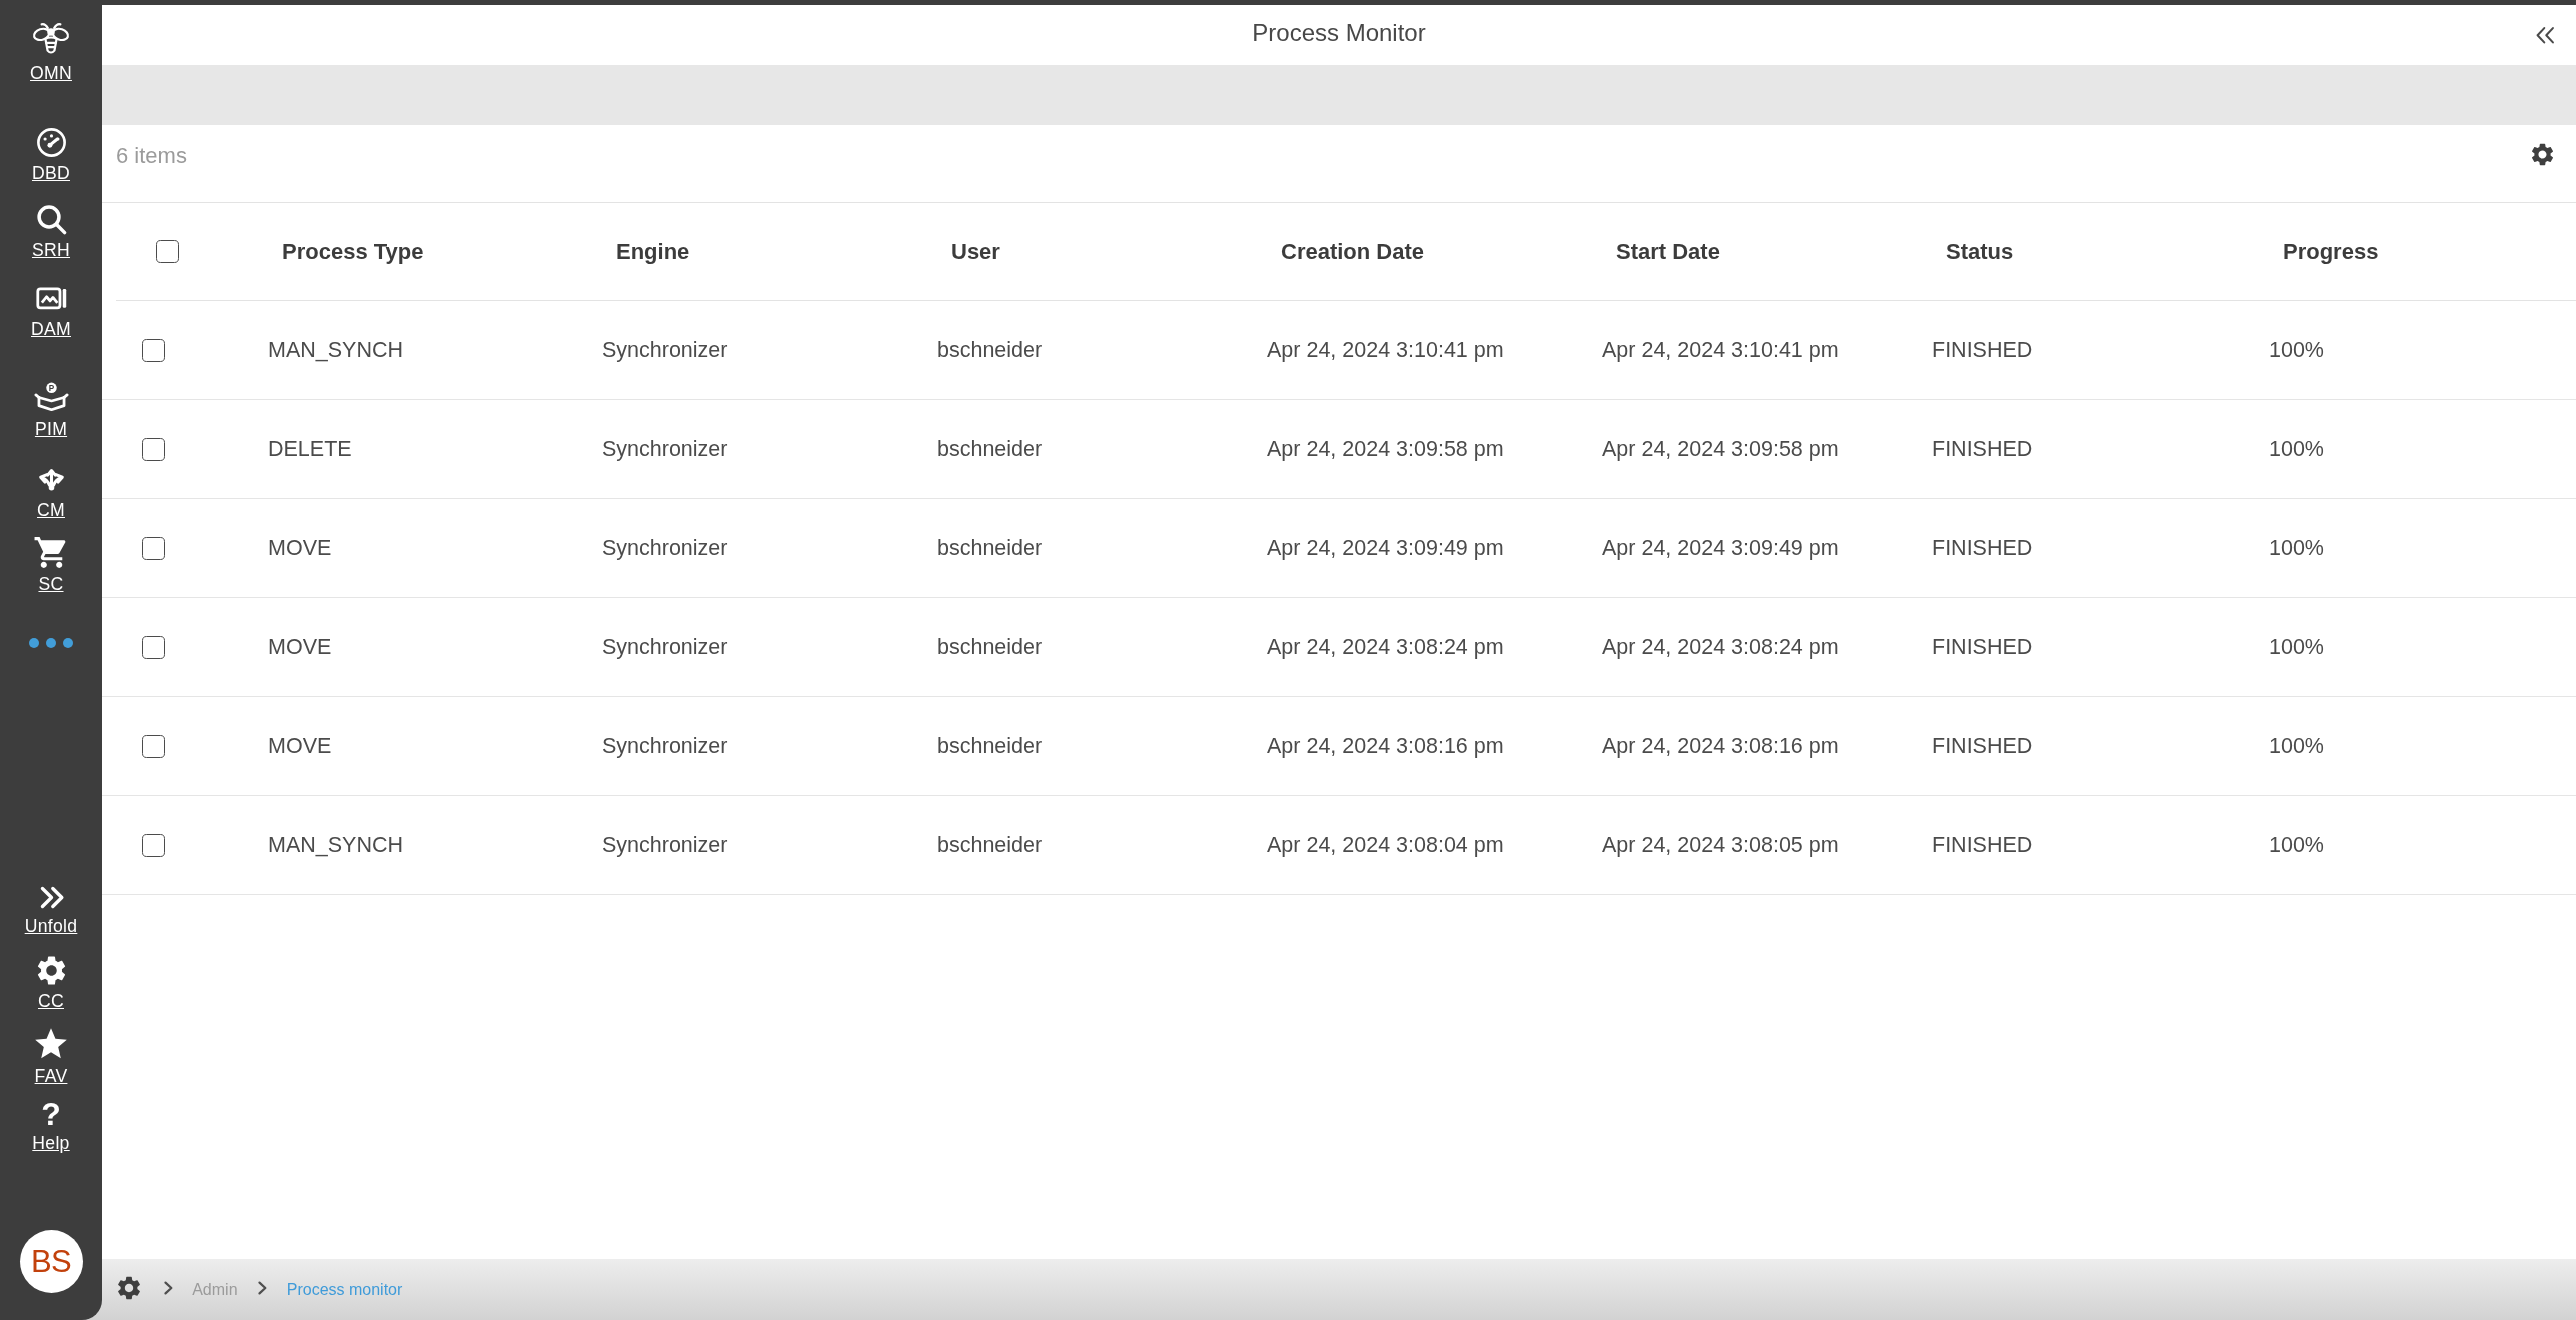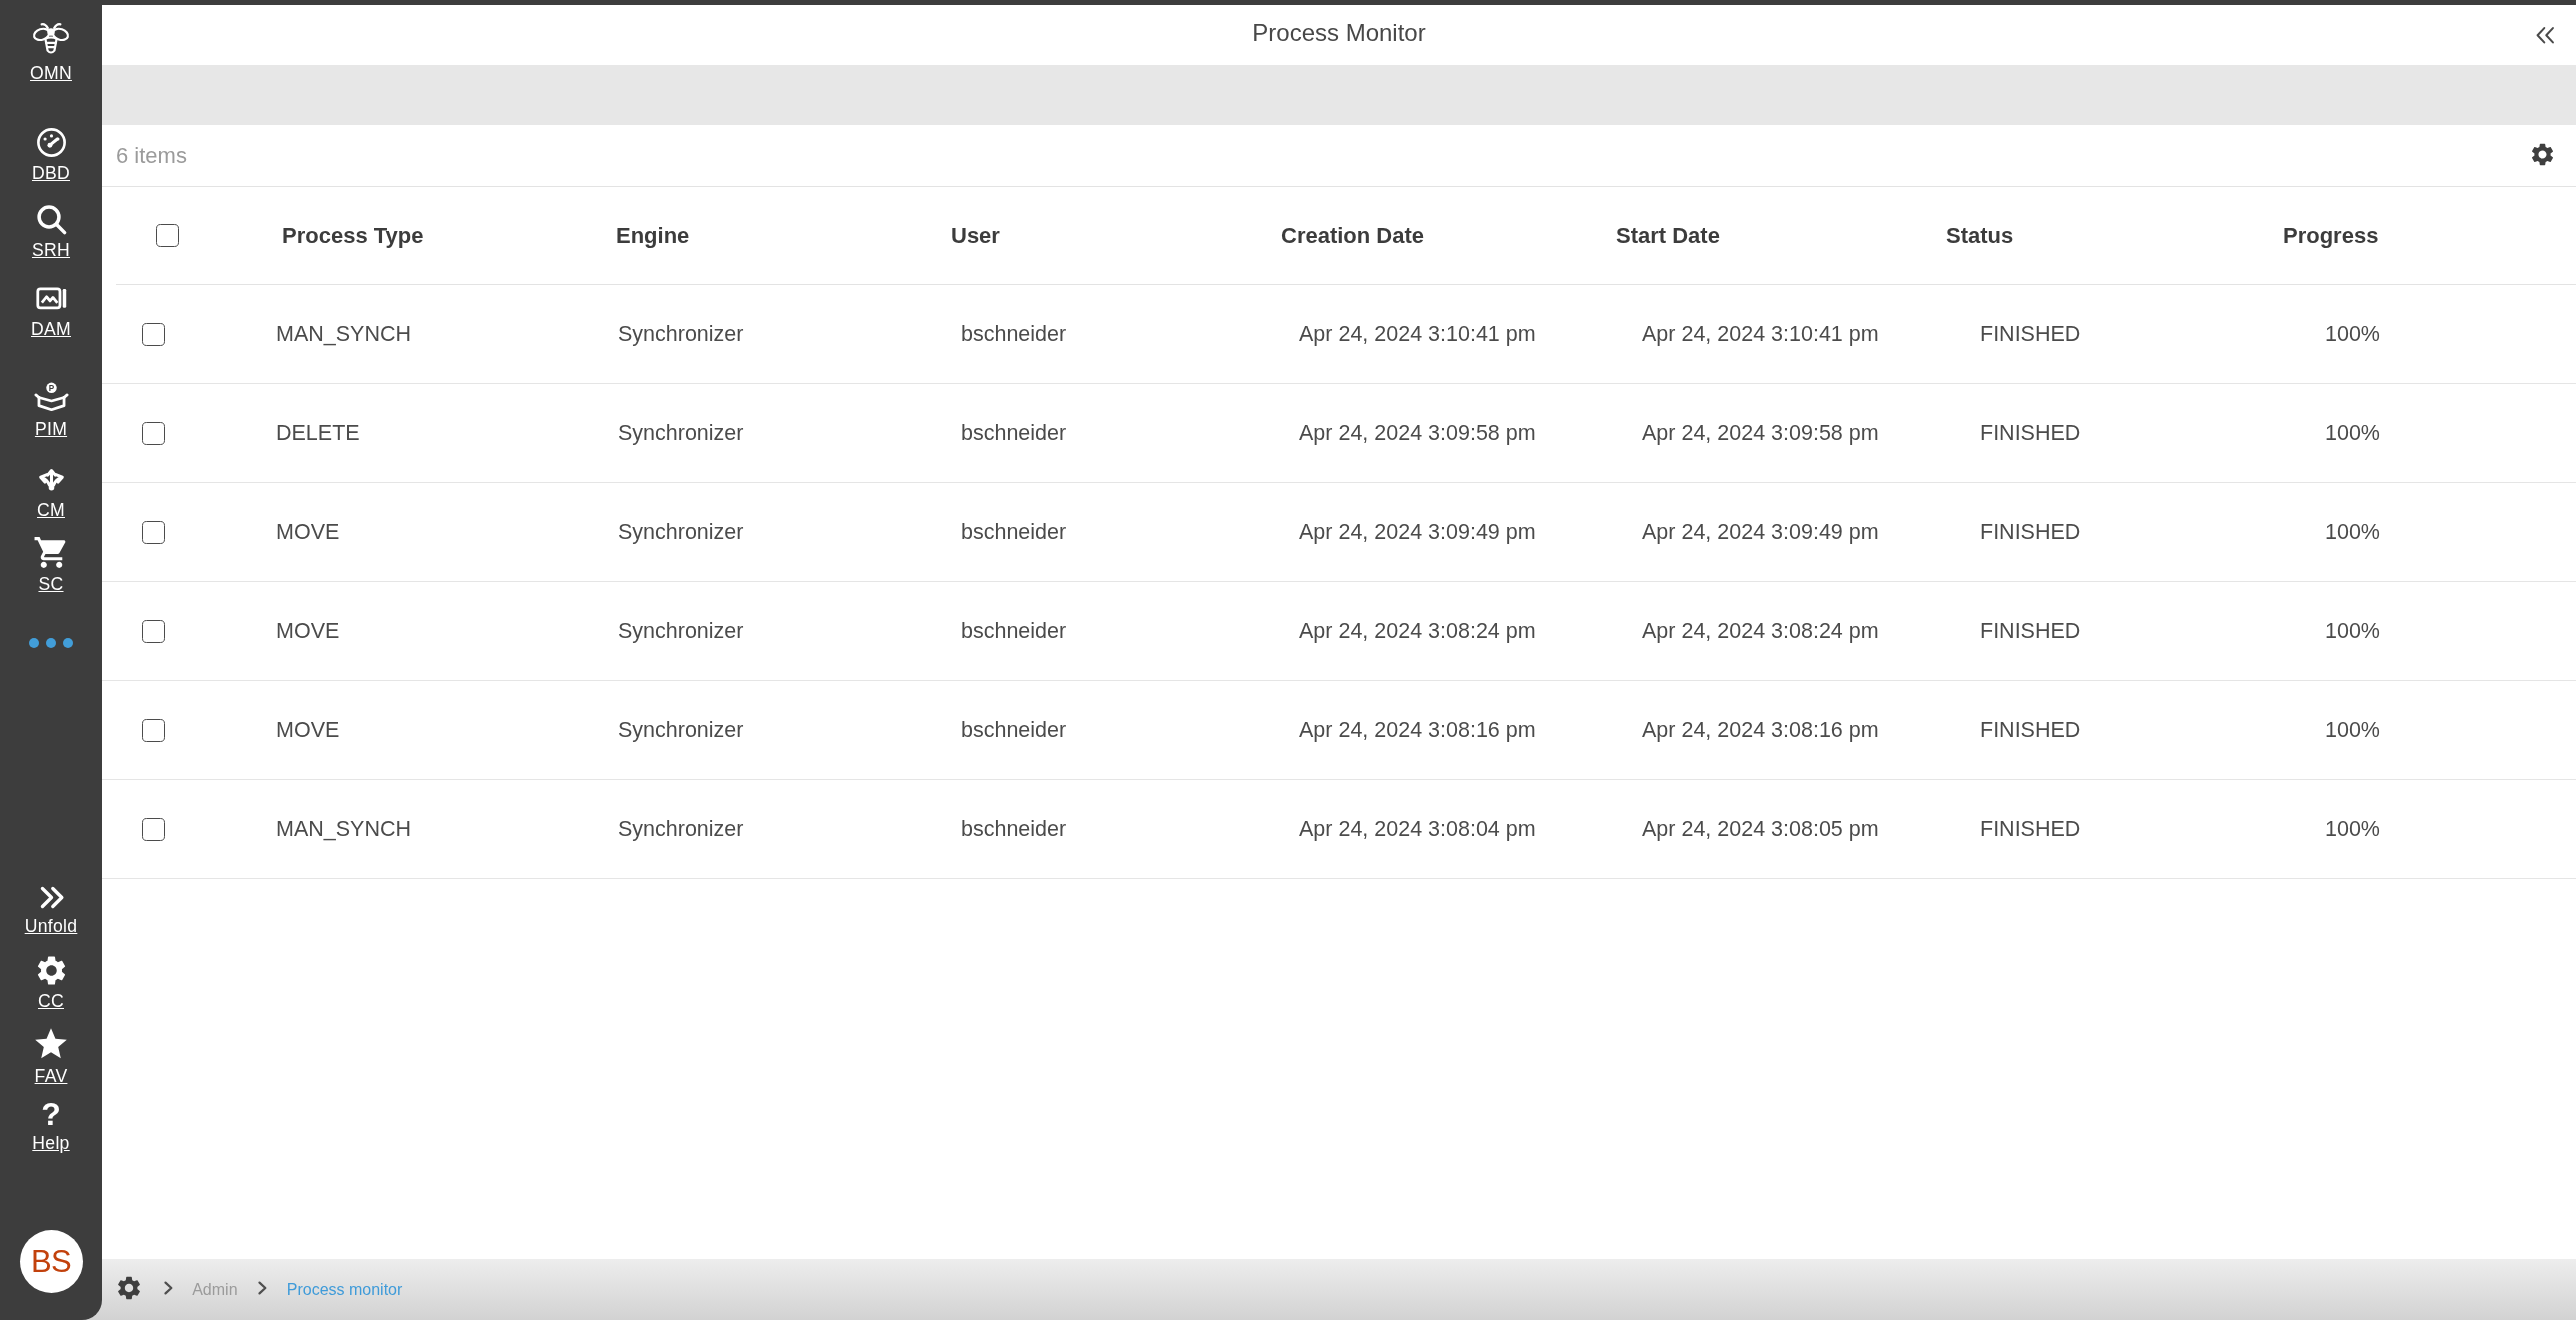--- a/index.html
+++ b/index.html
@@ -24,29 +24,29 @@
     display:flex;align-items:center;justify-content:center;font-size:31px;font-weight:500;
     letter-spacing:-0.8px;}
   .help-q{font-size:32px;font-weight:600;line-height:1;}
   
   .main{position:absolute;left:102px;top:0;right:0;bottom:0;background:#fff;}
   .titlebar{height:65px;display:flex;align-items:center;justify-content:center;position:relative;background:#fff;}
   .page-title{font-size:24px;color:#484848;font-weight:400;margin:0;}
   .collapse-btn{position:absolute;right:18.4px;top:23px;cursor:pointer;}
   .graybar{height:60px;background:#e7e7e7;}
   .toolbar{height:61px;display:flex;align-items:center;justify-content:space-between;
-    padding:0 20px 0 14px;border-bottom:0.8px solid #e3e3e3;background:#fff;}
+    padding:0 20px 16px 14px;border-bottom:0.8px solid #e3e3e3;background:#fff;}
   .items-count{color:#9b9b9b;font-size:22px;}
   .gear-btn{cursor:pointer;display:block;}
   
   .grid-row{display:grid;grid-template-columns:166px 334px 335px 330px 335px 330px 337px auto;
     align-items:center;}
   .thead{height:97px;border-bottom:0.8px solid #e3e3e3;margin-left:14px;}
   .th{font-size:22px;font-weight:700;color:#3c3c3c;}
-  .trow{height:98px;border-bottom:0.8px solid #e5e5e5;gap:8px;}
+  .trow{height:98px;border-bottom:0.8px solid #e5e5e5;}
   .td{font-size:21.5px;color:#4b4b4b;}
   .cb-cell{padding-left:40px;}
   .checkbox{width:23px;height:23px;border:1.9px solid #4b4b4b;border-radius:4.6px;
     background:#fff;display:block;cursor:pointer;box-sizing:border-box;}
   
   .footer{position:absolute;left:0;right:0;bottom:0;height:61px;z-index:10;
     background:linear-gradient(#ededed,#d2d2d2);display:flex;align-items:center;
     padding-left:115px;gap:14.6px;}
   .bc-label{font-size:16px;color:#9b9b9b;cursor:pointer;}
   .bc-active{color:#3f9bd9;}

